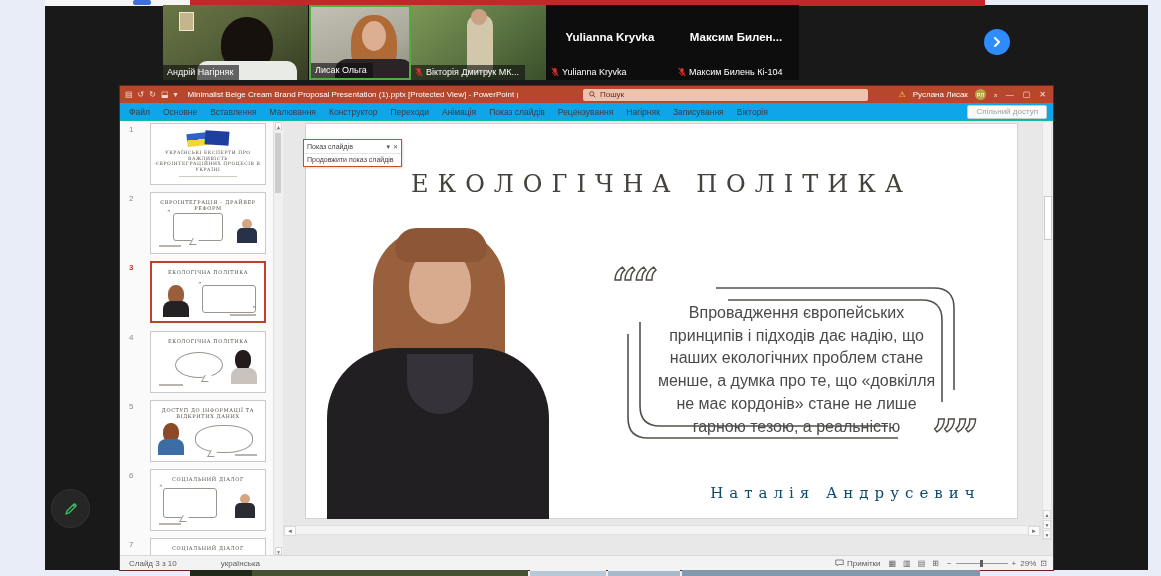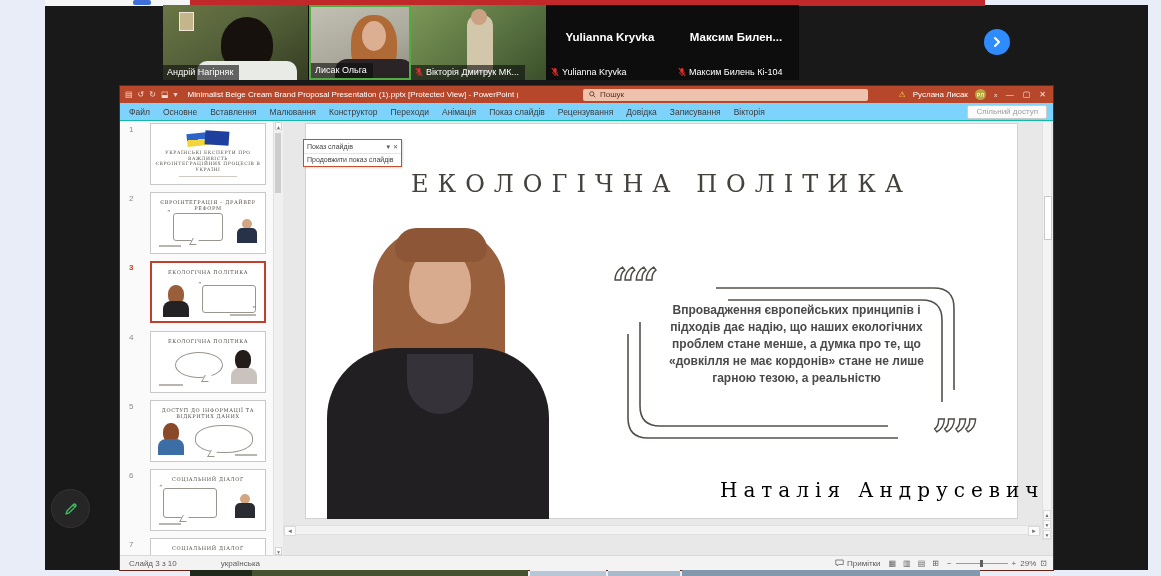--- a/index.html
+++ b/index.html
@@ -40,21 +40,21 @@
   
   .ppt{position:absolute;left:120px;top:86px;width:933px;height:484px;background:#e8e8e8;box-shadow:0 0 0 1px #6b2317;}
   .titlebar{position:absolute;left:0;top:0;right:0;height:17px;background:#b7472a;display:flex;align-items:center;color:#fff;font-size:8px;}
   .qat{display:flex;gap:5px;align-items:center;padding:0 6px 0 5px;color:#f3d9cf;font-size:8px;}
   .tb-title{white-space:nowrap;overflow:hidden;max-width:330px;margin-left:4px;}
   .search-pill{position:absolute;left:463px;top:2.5px;width:285px;height:12px;background:#eec3ae;border-radius:2px;display:flex;align-items:center;gap:4px;padding-left:6px;color:#5a2d1e;box-sizing:border-box;}
   .tb-right{position:absolute;right:4px;top:0;height:17px;display:flex;align-items:center;gap:7px;}
   .warn{color:#ffd34d;font-size:8px;}
   .avatar{width:11px;height:11px;border-radius:50%;background:#b5a642;color:#fff;font-size:6px;display:flex;align-items:center;justify-content:center;}
   .winctl{display:flex;gap:9px;font-size:8px;color:#fde7de;padding-right:3px;}
-  .ribbon{position:absolute;left:0;top:17px;right:0;height:17px;background:#7dd3fc;border-bottom:7px solid #14b8a6;display:flex;align-items:center;font-size:8.5px;color:#3c3c3c;}
+  .ribbon{position:absolute;left:0;top:17px;right:0;height:17px;background:#0ea5e9;border-bottom:7px solid #14b8a6;display:flex;align-items:center;font-size:8.5px;color:#3c3c3c;}
   .ribbon .tabs{display:flex;gap:13px;padding-left:9px;white-space:nowrap;}
   .share-btn{position:absolute;right:6px;top:2px;border:1px solid #cccccc;background:#fbfbfb;color:#9e9e9e;font-size:8px;padding:1px 8px 2px;border-radius:2px;}
 
   
   .content{position:absolute;left:0;top:35px;right:0;bottom:14px;background:#e8e8e8;overflow:hidden;}
   .thumb-panel{position:absolute;left:0;top:0;bottom:0;width:163px;background:#fafafa;overflow:hidden;border-right:1px solid #dcdcdc;}
   .thumb-row{position:relative;margin:0 0 7px 0;}
   .thumb-num{position:absolute;left:9px;top:2px;font-size:8px;color:#8a8a8a;}
   .thumb-num.sel{color:#c0402b;font-weight:bold;}
   .thumb-card{position:absolute;left:30px;top:0;width:116px;height:62px;background:#fff;border:1px solid #c9c9c9;box-sizing:border-box;overflow:hidden;}
@@ -87,22 +87,22 @@
   .person .hairback{position:absolute;left:62px;top:0;width:132px;height:200px;background:#99603d;border-radius:58px 58px 40px 40px;}
   .person .face{position:absolute;left:98px;top:20px;width:62px;height:76px;background:#d8ab8f;border-radius:48%;}
   .person .fring{position:absolute;left:84px;top:0px;width:92px;height:34px;background:#8d5636;border-radius:50px 50px 30px 30px;}
   .person .body{position:absolute;left:16px;top:120px;width:222px;height:171px;background:#211f22;border-radius:70px 70px 0 0;}
   .person .blouse{position:absolute;left:96px;top:126px;width:66px;height:60px;background:#35323a;border-radius:0 0 40px 40px;}
   .quote-box{position:absolute;left:292px;top:148px;width:405px;height:180px;}
   .quote-frame{position:absolute;left:0;top:0;}
   .qmark{position:absolute;font-family:"DejaVu Serif",serif;font-weight:bold;color:#ffffff;-webkit-text-stroke:1.4px #4e4a46;letter-spacing:-4px;}
   .qmark.open{left:14px;top:-12px;font-size:44px;}
   .qmark.close{right:28px;bottom:-10px;font-size:44px;}
-  .quote-text{position:absolute;left:56px;right:64px;top:30px;text-align:center;font-size:12px;line-height:1.42;color:#4a4a4a;font-weight:bold;}
-  .slide-author{position:absolute;left:50%;bottom:16px;transform:translateX(18%);font-family:"DejaVu Serif",serif;font-size:20px;letter-spacing:6px;color:#000000;white-space:nowrap;margin-top:20px;}
+  .quote-text{position:absolute;left:56px;right:64px;top:30px;text-align:center;font-size:16px;line-height:1.42;color:#4a4a4a;}
+  .slide-author{position:absolute;left:50%;bottom:16px;transform:translateX(18%);font-family:"DejaVu Serif",serif;font-size:15px;letter-spacing:6px;color:#0c4a6e;white-space:nowrap;margin-top:20px;}
 
   
   .popup{position:absolute;left:20px;top:18px;width:97px;background:#fff;border:1px solid #c0502f;box-shadow:1px 1px 2px rgba(0,0,0,.15);font-size:7px;color:#3f3f3f;}
   .popup .row1{display:flex;align-items:center;height:13px;padding:0 3px;border-bottom:1px solid #e4e4e4;}
   .popup .row1 .sp{flex:1;}
   .popup .row2{height:12px;line-height:12px;padding:0 3px;white-space:nowrap;}
 
   
   .hscroll{position:absolute;left:0px;right:12px;top:404px;height:10px;background:#f3f3f3;border:1px solid #e0e0e0;box-sizing:border-box;}
   .hscroll .arrow{position:absolute;top:0;width:10px;height:8px;font-size:6px;color:#707070;text-align:center;line-height:8px;background:#fbfbfb;border:1px solid #dadada;}
@@ -250,21 +250,21 @@
       <div class="tabs">
         <span>Файл</span>
         <span>Основне</span>
         <span>Вставлення</span>
         <span>Малювання</span>
         <span>Конструктор</span>
         <span>Переходи</span>
         <span>Анімація</span>
         <span>Показ слайдів</span>
         <span>Рецензування</span>
-        <span>Довідка</span>
+        <span>Нагірняк</span>
         <span>Записування</span>
         <span>Вікторія</span>
       </div>
       <span class="share-btn">Спільний доступ</span>
     </div>
 
     <div class="content">
 
       <div class="thumb-panel">
 

